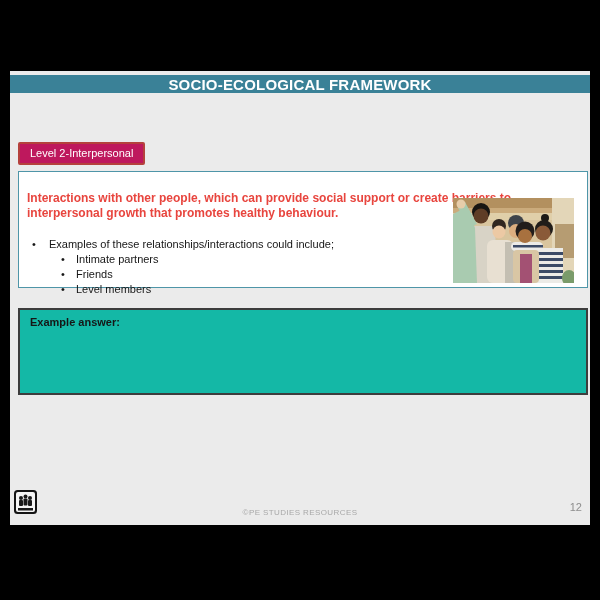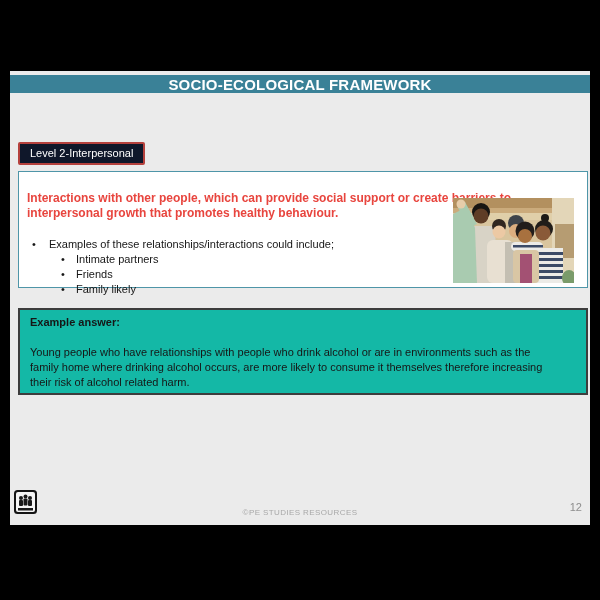--- a/index.html
+++ b/index.html
@@ -14,21 +14,21 @@
   }
   .titlebar{
     position:absolute;left:0;top:4px;width:100%;height:18px;
     background:#3a8197;display:flex;align-items:center;justify-content:center;
   }
   .titlebar span{
     color:#fff;font-weight:bold;font-size:15px;letter-spacing:0.2px;
   }
   .badge{
     position:absolute;left:8px;top:71px;height:23px;
-    background:#0f172a;border:2px solid #b5413d;border-radius:2px;
+    background:#be185d;border:2px solid #b5413d;border-radius:2px;
     color:#fff;font-size:11px;line-height:19px;padding:0 10px;
     white-space:nowrap;
   }
   .info-box{
     position:absolute;left:8px;top:100px;width:570px;height:117px;
     background:#ffffff;border:1.5px solid #4e95a8;
   }
   .lead{
     margin:19px 8px 0 8px;max-width:556px;
     color:#e8453e;font-weight:bold;font-size:12px;line-height:15px;
@@ -73,21 +73,21 @@
   <div class="badge">Level 2-Interpersonal</div>
 
   <div class="info-box">
     <p class="lead">Interactions with other people, which can provide social support or create barriers to interpersonal growth that promotes healthy behaviour.</p>
     <ul class="l1">
       <li>Examples of these relationships/interactions could include;</li>
     </ul>
     <ul class="l2">
         <li>Intimate partners</li>
         <li>Friends</li>
-        <li>Family likely</li>
+        <li>Level members</li>
       </ul>
 
     <div class="photo">
       <svg viewBox="0 0 121 85" preserveAspectRatio="none" aria-hidden="true">
         <rect x="0" y="0" width="121" height="85" fill="#d9c59e"></rect>
         <rect x="0" y="0" width="121" height="10" fill="#b3905f"></rect>
         <rect x="0" y="10" width="121" height="5" fill="#cbab7c"></rect>
         <rect x="99" y="0" width="22" height="85" fill="#e3d6b8"></rect>
         <rect x="102" y="26" width="19" height="34" fill="#b69c72"></rect>
         <rect x="0" y="15" width="99" height="7" fill="#e6d7b2" opacity="0.55"></rect>
@@ -126,21 +126,20 @@
         <rect x="60" y="52" width="26" height="33" rx="4" fill="#d9c6a4"></rect>
         <rect x="67" y="56" width="12" height="29" fill="#a35173"></rect>
 
         <ellipse cx="116" cy="80" rx="7" ry="8" fill="#7a9b6a"></ellipse>
       </svg>
     </div>
   </div>
 
   <div class="example-box">
     <p class="ex-head">Example answer:</p>
-    <p class="ex-body">Young people who have relationships with people who drink alcohol or are in environments such as the family home where drinking alcohol occurs, are more likely to consume it themselves therefore increasing their risk of alcohol related harm.</p>
   </div>
 
   <div class="logo">
     <svg viewBox="0 0 23 24" aria-hidden="true">
       <rect x="0" y="0" width="23" height="24" rx="3.5" fill="#141414"></rect>
       <rect x="2" y="2" width="19" height="20" rx="2" fill="#f5f5f5"></rect>
       <g fill="#1a1a1a">
         <circle cx="7" cy="8" r="2"></circle>
         <circle cx="11.5" cy="6.5" r="2"></circle>
         <circle cx="16" cy="8" r="2"></circle>

